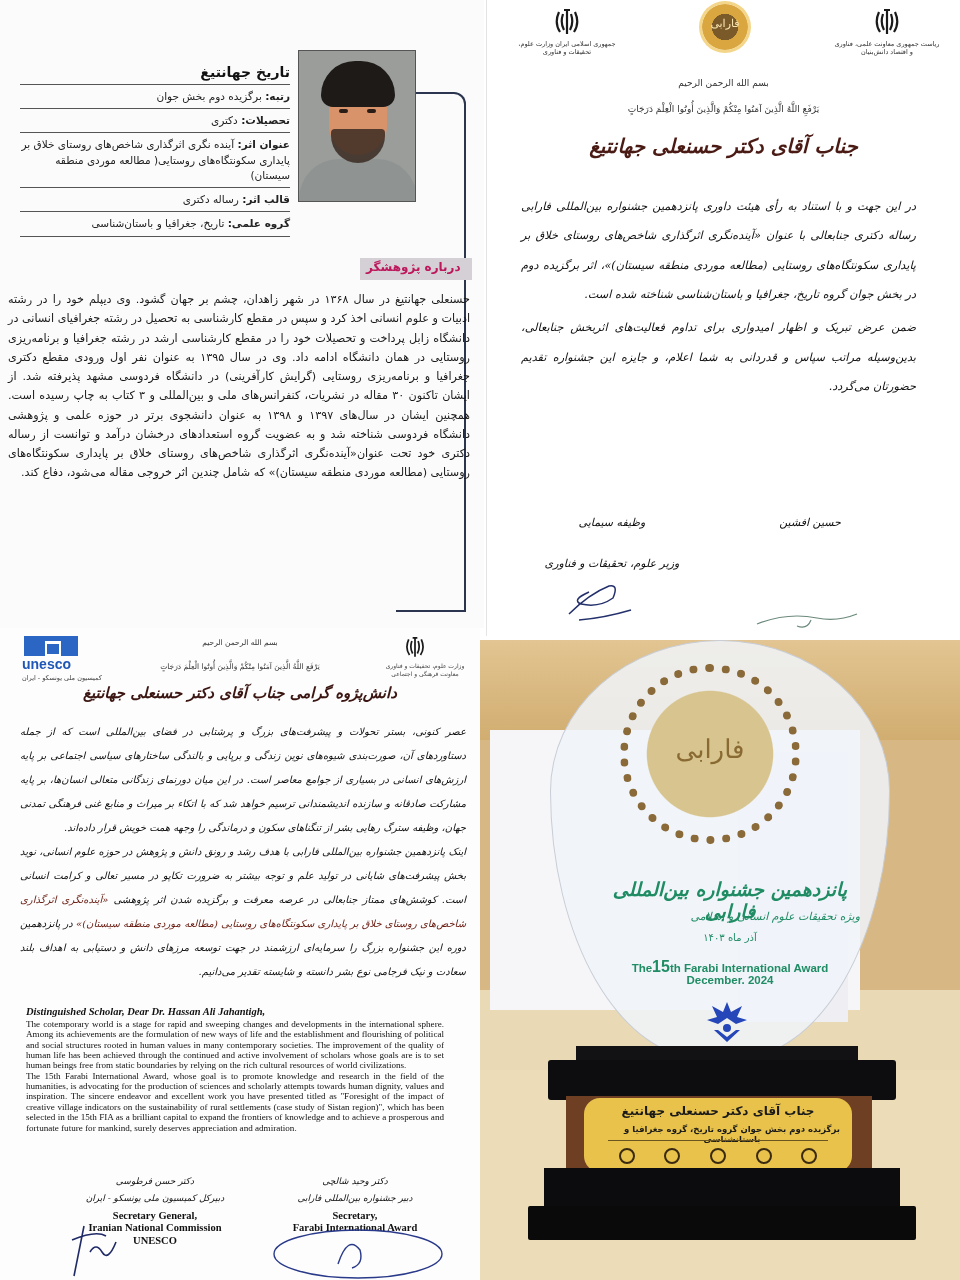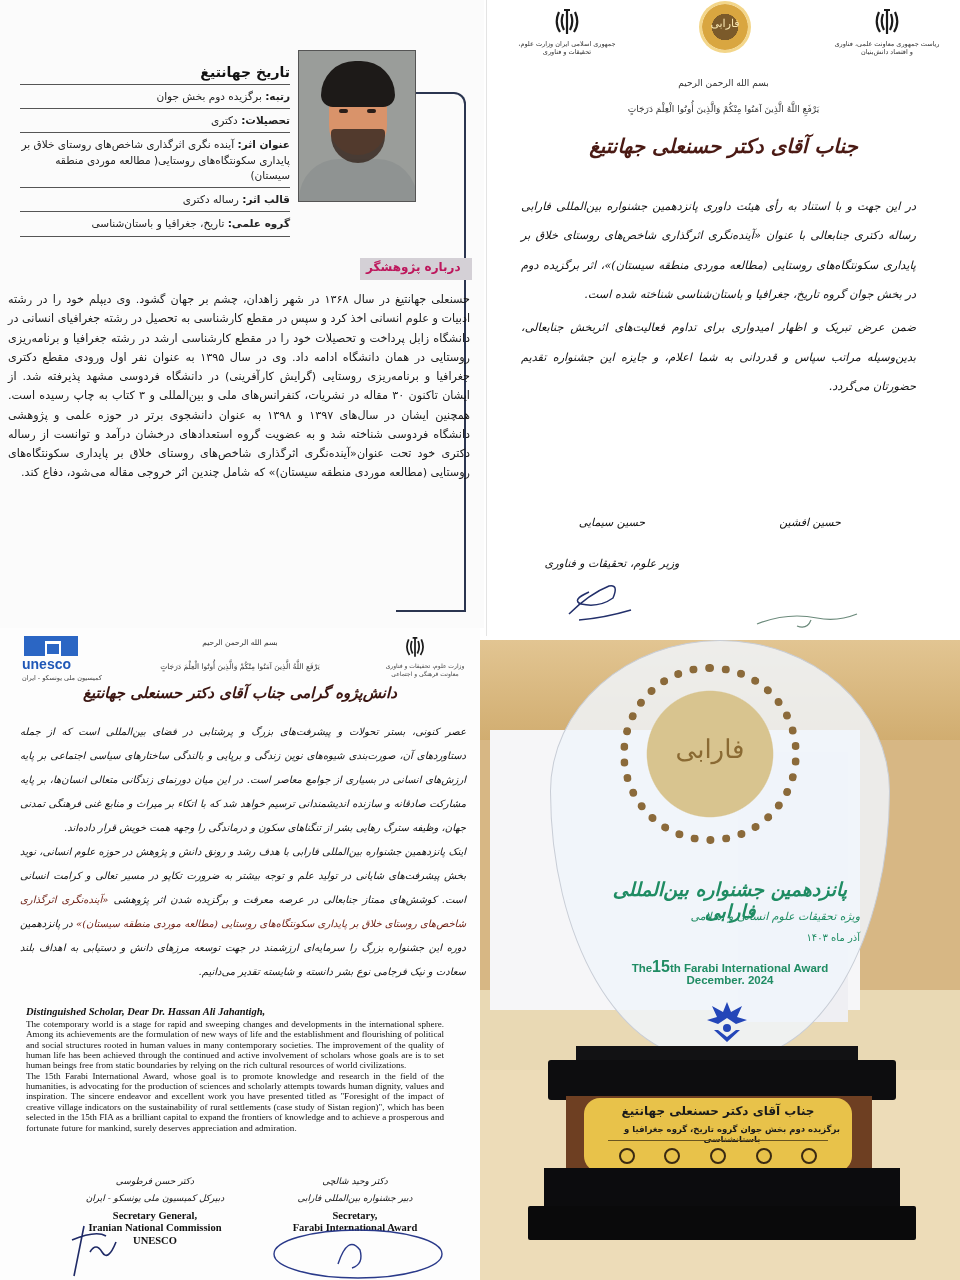--- a/index.html
+++ b/index.html
@@ -64,21 +64,21 @@
   .wall { position: absolute; left: 0; top: 0; width: 480px; height: 100px; background: linear-gradient(#e2c592, #d1ad70); }
   .wall-board { position: absolute; left: 0; top: 100px; width: 480px; height: 250px; background: #d7b784; }
   .paper-bg { position: absolute; left: 10px; top: 90px; width: 370px; height: 280px; background: #f6f6f8; }
   .paper-bg2 { position: absolute; left: 258px; top: 112px; width: 110px; height: 270px; background: #efeff3; }
   .table-top { position: absolute; left: 0; top: 430px; width: 480px; height: 210px; background: #eddcb8; }
   .glass { position: absolute; left: 70px; top: 0; width: 340px; height: 420px; background: rgba(240,244,250,.85); border: 1px solid #c8cdd6; border-radius: 50% 50% 46% 46% / 36% 36% 64% 64%; }
   .medallion { position: absolute; left: 140px; top: 24px; width: 180px; height: 180px; border-radius: 50%; border: 8px dotted #8b6a3a; background: radial-gradient(circle, #d8c48f 0 54%, transparent 55%); }
   .medallion span { position: absolute; left: 0; right: 0; top: 62px; text-align: center; font-size: 26px; color: #8a6a33; font-family: "DejaVu Serif", serif; }
   .trophy-fa-title { position: absolute; left: 120px; width: 260px; top: 238px; text-align: center; direction: rtl; color: #1f8c63; font-family: "DejaVu Serif", serif; font-style: italic; font-weight: bold; font-size: 19px; }
   .trophy-fa-sub { position: absolute; left: 120px; width: 260px; top: 270px; direction: rtl; color: #1f8c63; font-family: "DejaVu Serif", serif; font-style: italic; font-size: 11px; }
-  .trophy-fa-date { position: absolute; left: 120px; width: 260px; top: 292px; direction: rtl; color: #1f8c63; font-size: 10px; }
+  .trophy-fa-date { position: absolute; left: 120px; width: 260px; top: 292px; text-align: center; direction: rtl; color: #1f8c63; font-size: 10px; }
   .trophy-en-title { position: absolute; left: 100px; width: 300px; top: 318px; text-align: center; color: #1f8c63; font-family: "Liberation Sans", sans-serif; font-weight: bold; font-size: 11.5px; }
   .trophy-en-title .big { font-size: 16px; }
   .trophy-en-date { position: absolute; left: 100px; width: 300px; top: 334px; text-align: center; color: #1f8c63; font-family: "Liberation Sans", sans-serif; font-weight: bold; font-size: 11.5px; }
   .trophy-logo { position: absolute; left: 226px; top: 360px; width: 42px; height: 44px; }
   .base-cap { position: absolute; left: 68px; top: 420px; width: 348px; height: 40px; background: #0d0d0f; border-radius: 3px; }
   .base-cap2 { position: absolute; left: 96px; top: 406px; width: 282px; height: 26px; background: #121214; }
   .base-wood { position: absolute; left: 86px; top: 456px; width: 306px; height: 80px; background: #6e3f22; }
   .plaque { position: absolute; left: 104px; top: 458px; width: 268px; height: 74px; background: #e8c24a; border-radius: 16px; }
   .plaque-name { position: absolute; left: 0; right: 0; top: 6px; text-align: center; direction: rtl; font-weight: bold; font-size: 12px; color: #1a1a1a; }
   .plaque-desc { position: absolute; left: 0; right: 0; top: 26px; text-align: center; direction: rtl; font-size: 8.5px; font-weight: bold; color: #1a1a1a; padding-left: 28px; }
@@ -139,21 +139,21 @@
 
   <div class="cert-body">
     <p>در این جهت و با استناد به رأی هیئت داوری پانزدهمین جشنواره بین‌المللی فارابی رساله دکتری جنابعالی با عنوان «آینده‌نگری اثرگذاری شاخص‌های روستای خلاق بر پایداری سکونتگاه‌های روستایی (مطالعه موردی منطقه سیستان)»، اثر برگزیده دوم در بخش جوان گروه تاریخ، جغرافیا و باستان‌شناسی شناخته شده است.</p>
     <p>ضمن عرض تبریک و اظهار امیدواری برای تداوم فعالیت‌های اثربخش جنابعالی، بدین‌وسیله مراتب سپاس و قدردانی به شما اعلام، و جایزه این جشنواره تقدیم حضورتان می‌گردد.</p>
   </div>
 
   <div class="sig-block" style="right:40px;width:220px">
     <div class="sig-name">حسین افشین</div>
   </div>
   <div class="sig-block" style="left:30px;width:190px">
-    <div class="sig-name">حسین سیمایی</div>
+    <div class="sig-name">وظیفه سیمایی</div>
     <div>وزیر علوم، تحقیقات و فناوری</div>
   </div>
   <svg class="sig-scribble" style="left:72px;top:574px" width="80" height="52" viewBox="0 0 80 52">
     <path d="M10 40 Q30 20 50 12 Q60 10 54 24 Q40 34 22 30 Q12 26 30 18 M20 46 Q45 44 72 36" stroke="#23306b" stroke-width="1.5" fill="none"></path>
   </svg>
   <svg class="sig-scribble" style="left:260px;top:604px" width="120" height="30" viewBox="0 0 120 30">
     <path d="M10 20 Q40 8 70 14 Q90 18 110 10 M50 22 Q60 26 64 16" stroke="#6b8a7b" stroke-width="1.2" fill="none"></path>
   </svg>
 </section>
 

